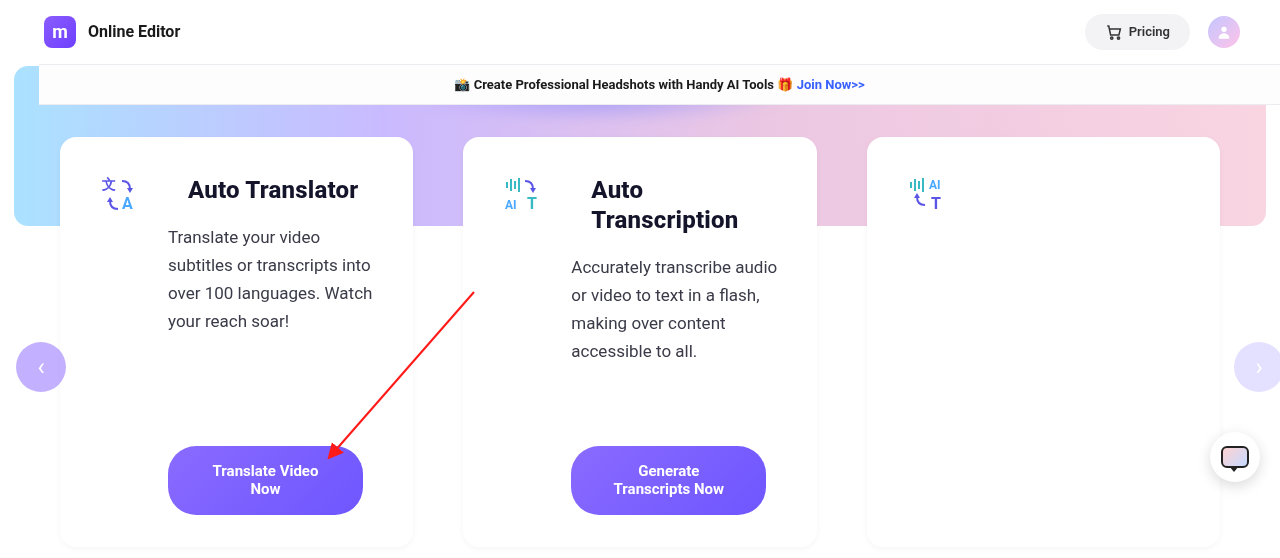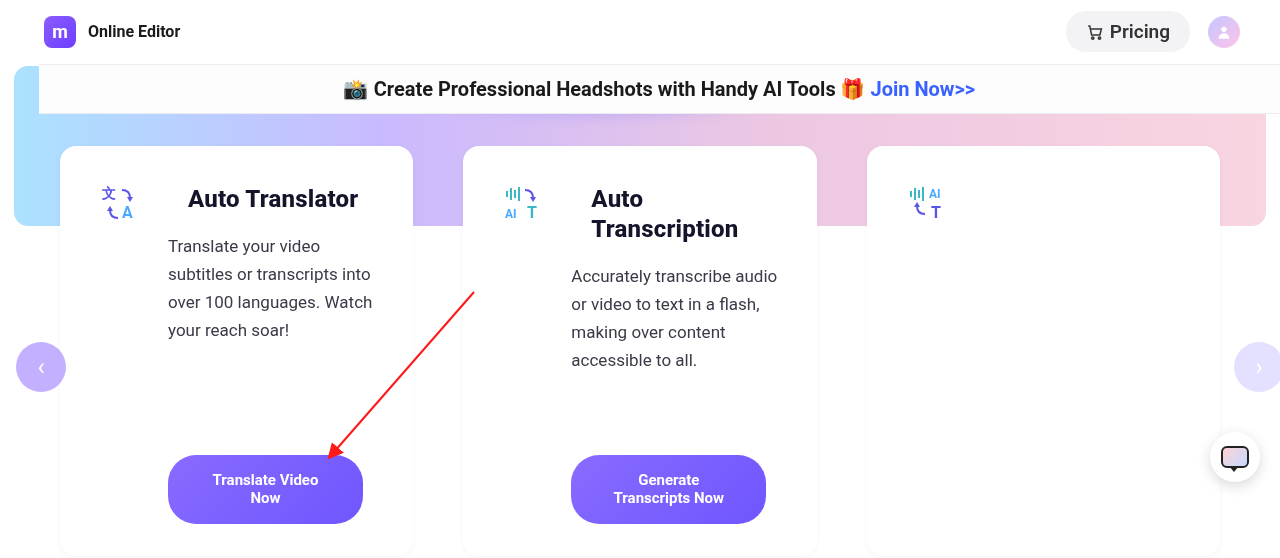--- a/index.html
+++ b/index.html
@@ -31,38 +31,38 @@
     display: flex; align-items: center; justify-content: center;
     color: #fff; font-weight: 700; font-size: 18px;
   }
   .logo-text { font-weight: 700; font-size: 16px; color: #1a1a1a; }
   .header-right { margin-left: auto; display: flex; align-items: center; gap: 18px; }
   .pricing-btn {
     background: #f3f3f6;
     border-radius: 20px;
     padding: 9px 20px;
     display: flex; align-items: center; gap: 6px;
-    font-weight: 600; font-size: 19px; color: #333;
+    font-weight: 600; font-size: 13px; color: #333;
     cursor: pointer;
   }
   .avatar-btn {
     width: 32px; height: 32px; border-radius: 50%;
     background: linear-gradient(135deg, #c3c6ff, #ffc3e8);
     display: flex; align-items: center; justify-content: center;
     cursor: pointer;
   }
 
   
   .banner {
     background: #fdfdfd;
     border-top: 1px solid #ececf0;
     border-bottom: 1px solid #ececf0;
     padding: 12px 0;
     text-align: center;
-    font-size: 20px;
+    font-size: 13px;
     position: relative;
     z-index: 20;
     margin-left: 39px;
   }
   .banner-text { font-weight: 700; color: #1a1a1a; }
   .banner-link { color: #3861ff; font-weight: 700; cursor: pointer; }
 
   
   .gradient-bg {
     position: absolute;

